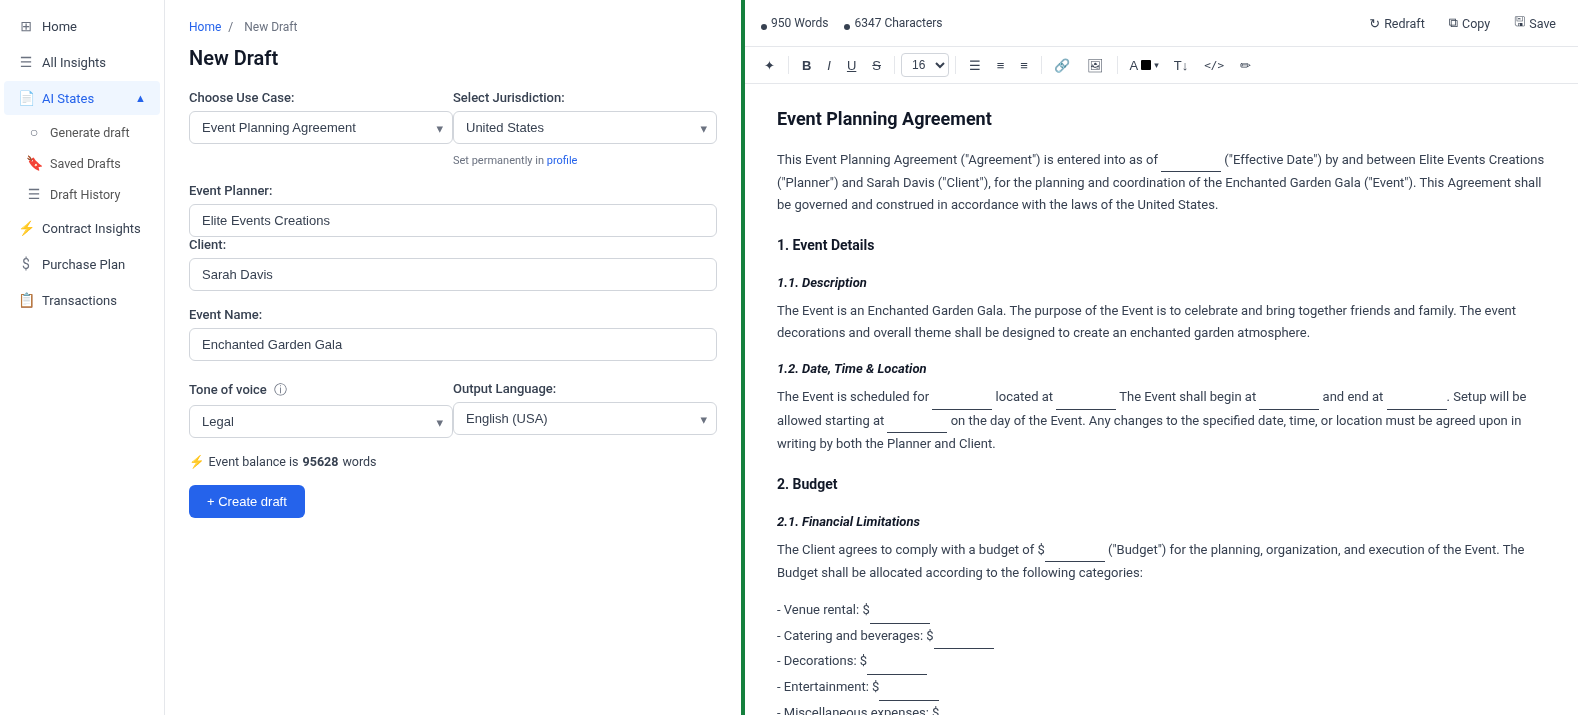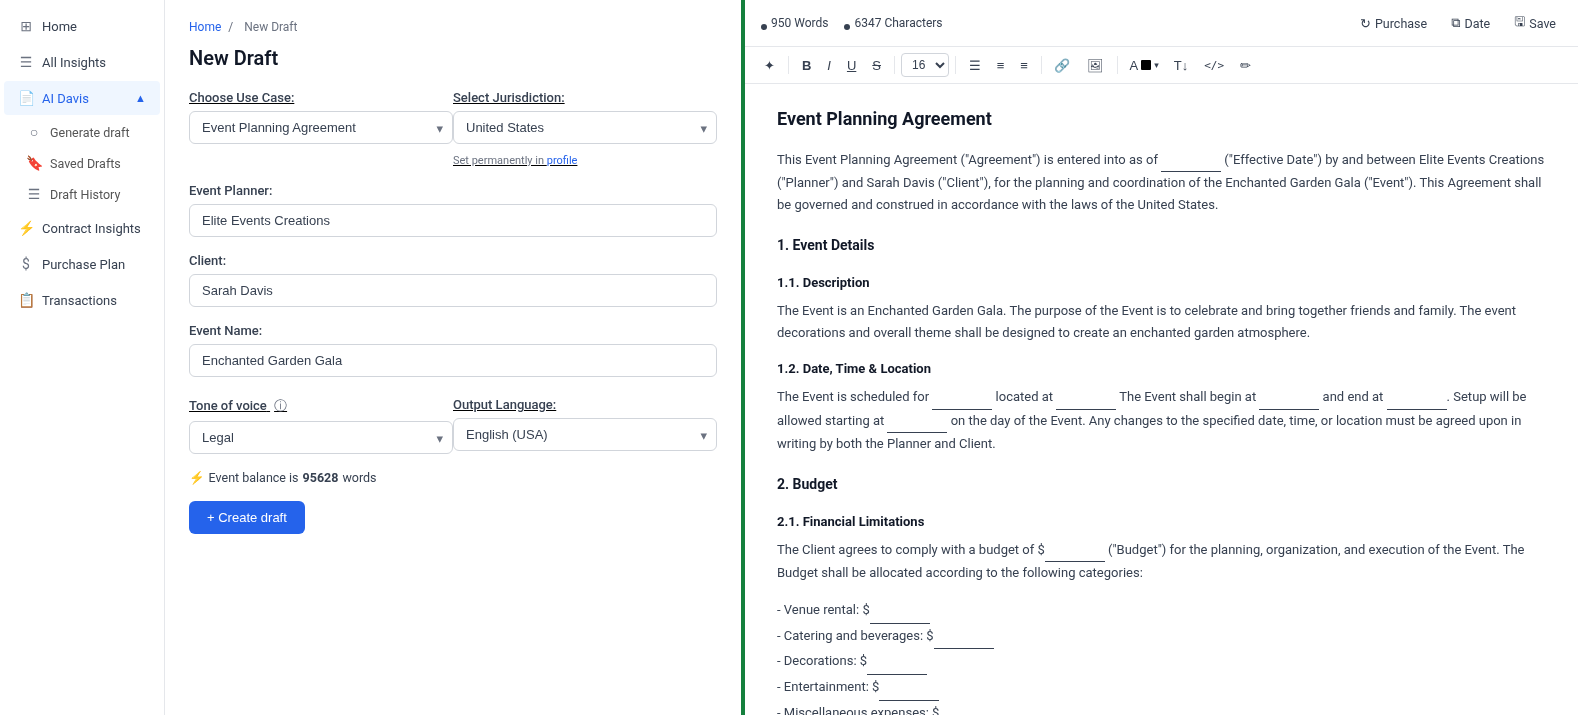--- a/index.html
+++ b/index.html
@@ -61,21 +61,20 @@
     .page-title {
       font-size: 20px;
       font-weight: 600;
       color: #111827;
       margin-bottom: 20px;
     }
 
     .form-row {
       display: flex;
       margin-bottom: 16px;
-      text-decoration: underline;
     }
     .form-group {
       display: flex;
       flex-direction: column;
       gap: 6px;
       flex: 1;
     }
     .form-group label {
       font-size: 13px;
       color: #374151;
@@ -234,21 +233,21 @@
       color: #111827;
       margin-bottom: 20px;
     }
     .doc-body {
       font-size: 13px;
       line-height: 1.7;
       color: #374151;
     }
     .doc-body p { margin-bottom: 14px; }
     .doc-body h2 { font-size: 14px; font-weight: 700; margin: 18px 0 8px 0; color: #111827; }
-    .doc-body h3 { font-size: 13px; font-weight: 700; margin: 14px 0 6px 0; color: #111827; }
+    .doc-body h3 { font-size: 13px; font-weight: 700; margin: 14px 0 6px 0; color: #111827; font-style: italic; }
     .blank { display: inline-block; border-bottom: 1px solid #374151; min-width: 60px; }
 
     
     .doc-content::-webkit-scrollbar { width: 8px; }
     .doc-content::-webkit-scrollbar-track { background: #f5f5f5; }
     .doc-content::-webkit-scrollbar-thumb { background: #d1d5db; border-radius: 4px; }
 
     .two-panel {
       display: flex;
       flex: 1;
@@ -262,21 +261,21 @@
   <div class="sidebar-item">
     <span class="icon-shape">⊞</span>
     <span>Home</span>
   </div>
   <div class="sidebar-item">
     <span class="icon-shape">☰</span>
     <span>All Insights</span>
   </div>
   <div class="sidebar-item active">
     <span class="icon-shape">📄</span>
-    <span>AI Davis</span>
+    <span>AI States</span>
     <span style="margin-left:auto;font-size:11px;">▲</span>
   </div>
   <div class="sidebar-sub">
     <div class="sidebar-item">
       <span class="icon-shape">○</span>
       <span>Generate draft</span>
     </div>
     <div class="sidebar-item">
       <span class="icon-shape">🔖</span>
       <span>Saved Drafts</span>
@@ -326,21 +325,21 @@
             <select>
               <option>United States</option>
             </select>
           </div>
           <div class="set-permanently">
             <span>Set permanently in</span> <a>profile</a>
           </div>
         </div>
       </div>
 
-      <div class="form-group" style="margin-bottom:16px;">
+      <div class="form-group" style="margin-bottom:0;">
         <label>Event Planner:</label>
         <input type="text" class="form-control" value="Elite Events Creations" style="">
       </div>
 
       <div class="form-group" style="margin-bottom:16px;">
         <label>Client:</label>
         <input type="text" class="form-control" value="Sarah Davis" style="">
       </div>
 
       <div class="form-group" style="margin-bottom:20px;justify-content:center;">
@@ -391,25 +390,25 @@
             <span>950 Words</span>
           </span>
           <span>
             <span class="dot"></span>
             <span>6347 Characters</span>
           </span>
         </div>
         <div class="doc-actions">
           <div class="doc-action-btn">
             <span class="icon-shape">↻</span>
-            <span>Purchase</span>
+            <span>Redraft</span>
           </div>
           <div class="doc-action-btn">
             <span class="icon-shape">⧉</span>
-            <span>Date</span>
+            <span>Copy</span>
           </div>
           <div class="doc-action-btn">
             <span class="icon-shape">🖫</span>
             <span>Save</span>
           </div>
         </div>
       </div>
 
       <div class="formatting-bar">
         <button class="fmt-btn" title="Magic">✦</button>

